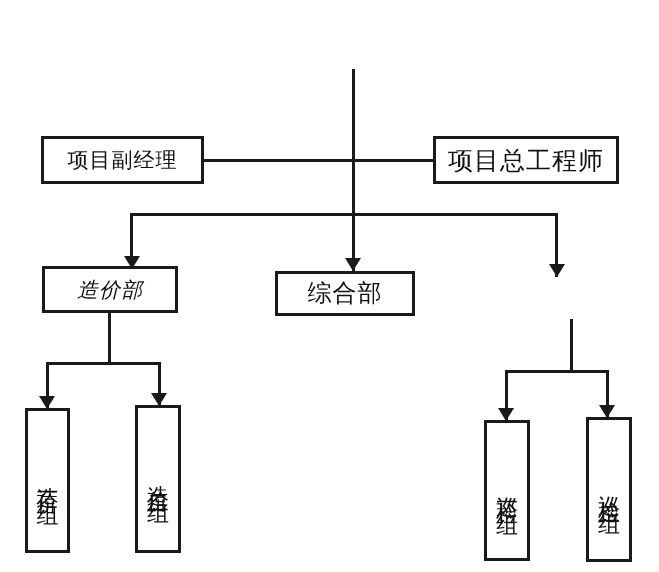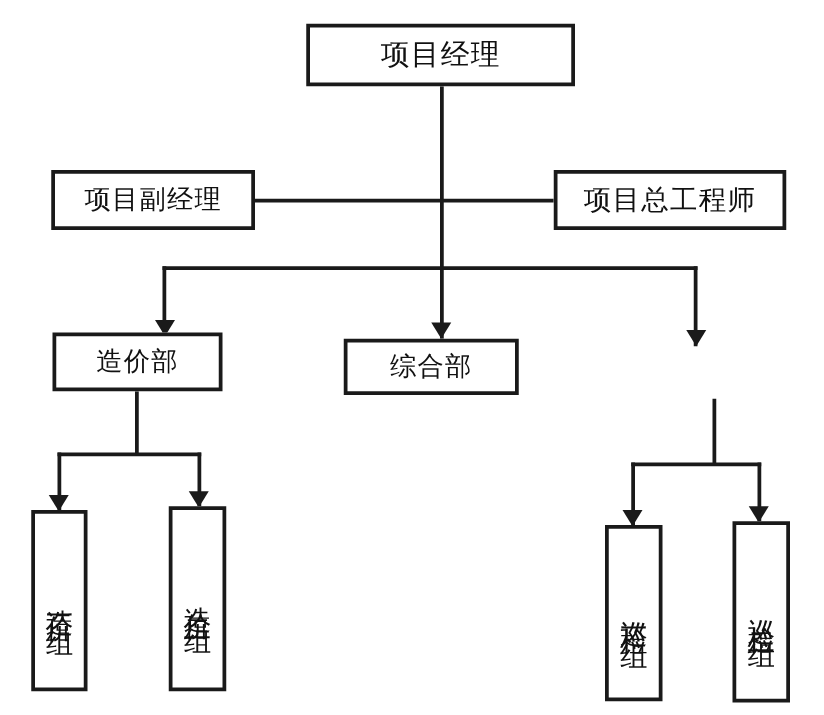--- a/index.html
+++ b/index.html
@@ -38,23 +38,23 @@
   }
   .node.vertical .label {
     writing-mode: vertical-rl;
     text-orientation: upright;
     letter-spacing: 6px;
     line-height: 1;
   }
   
   #node-pm        { left: 245px; top: 19px;  width: 215px; height: 50px;  font-size: 23px; }
   #node-deputy    { left: 41px;  top: 136px; width: 163px; height: 48px;  font-size: 21px; align-items: center; }
-  #node-chief     { left: 443px; top: 136px; width: 186px; height: 48px;  font-size: 22px; }
-  #node-cost      { left: 42px;  top: 266px; width: 136px; height: 47px;  font-size: 21px; }
-  #node-general   { left: 275px; top: 271px; width: 140px; height: 45px;  font-size: 21px; }
+  #node-chief     { left: 433px; top: 136px; width: 186px; height: 48px;  font-size: 25px; }
+  #node-cost      { left: 42px;  top: 266px; width: 136px; height: 47px;  font-size: 21px; font-style: italic; }
+  #node-general   { left: 275px; top: 271px; width: 140px; height: 45px;  font-size: 24px; }
   #node-inspect   { left: 502px; top: 274px; width: 140px; height: 45px;  font-size: 21px; }
   #node-cost-1    { left: 25px;  top: 408px; width: 45px;  height: 145px; font-size: 22px; }
   #node-cost-2    { left: 135px; top: 405px; width: 46px;  height: 148px; font-size: 22px; }
   #node-inspect-1 { left: 484px; top: 420px; width: 46px;  height: 141px; font-size: 22px; }
   #node-inspect-2 { left: 586px; top: 417px; width: 46px;  height: 145px; font-size: 22px; }
 
   
   .conn {
     position: absolute;
     background: #1a1a1a;
@@ -125,23 +125,20 @@
   <div class="arrow" id="arrow-cost-1"></div>
   <div class="arrow" id="arrow-cost-2"></div>
 
   <div class="conn v" id="inspect-stem"></div>
   <div class="conn h" id="inspect-bus"></div>
   <div class="conn v" id="inspect-drop-1"></div>
   <div class="conn v" id="inspect-drop-2"></div>
   <div class="arrow" id="arrow-inspect-1"></div>
   <div class="arrow" id="arrow-inspect-2"></div>
 
-  <div class="node" id="node-pm">
-    <span class="label">项目经理</span>
-  </div>
 
   <div class="node" id="node-deputy">
     <span class="label">项目副经理</span>
   </div>
 
   <div class="node" id="node-chief">
     <span class="label">项目总工程师</span>
   </div>
 
   <div class="node" id="node-cost">

